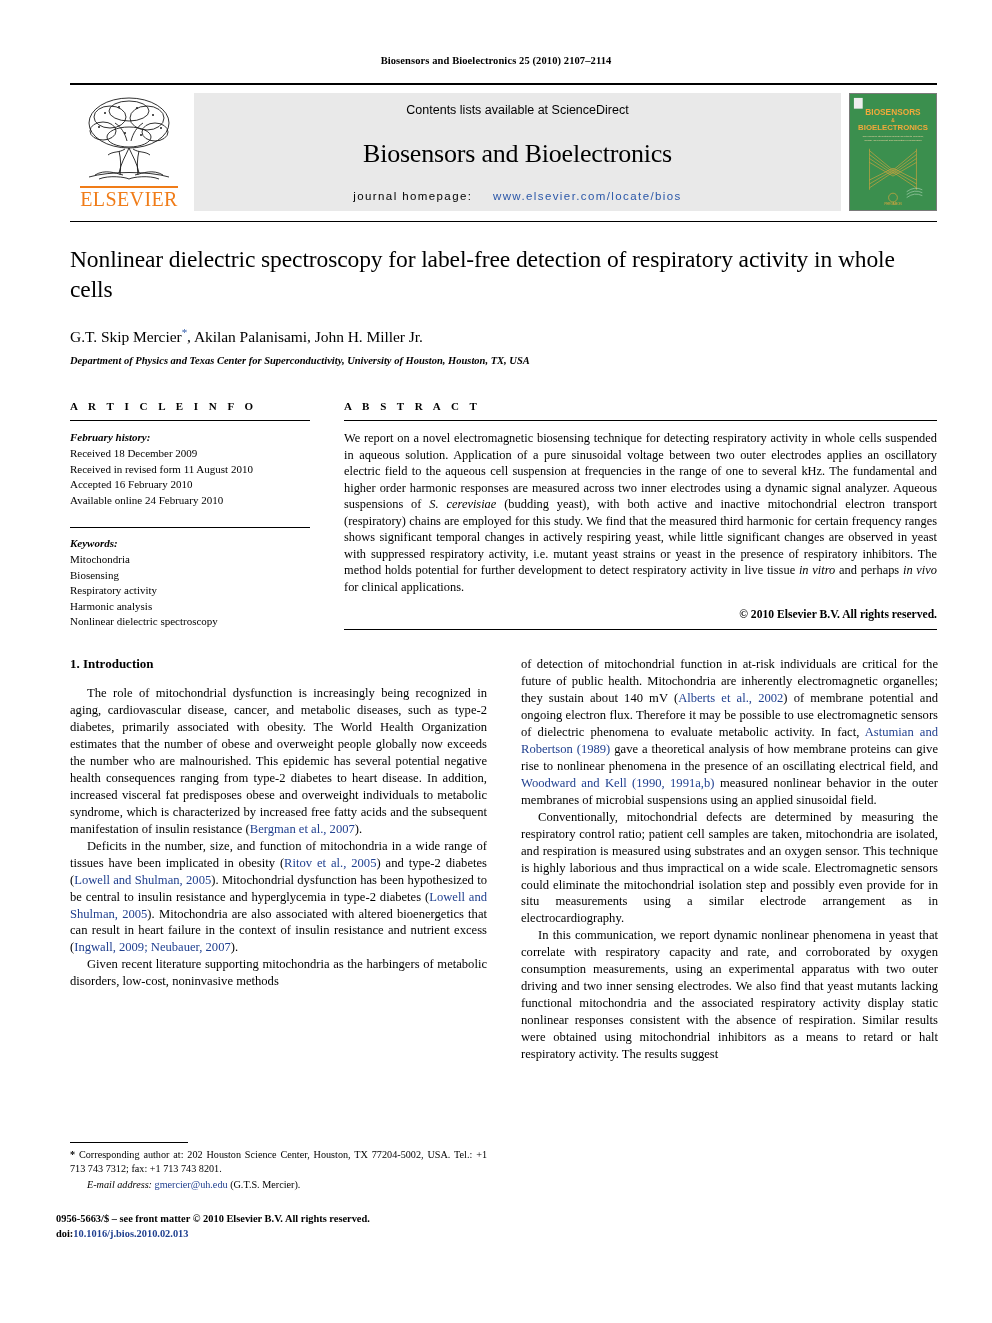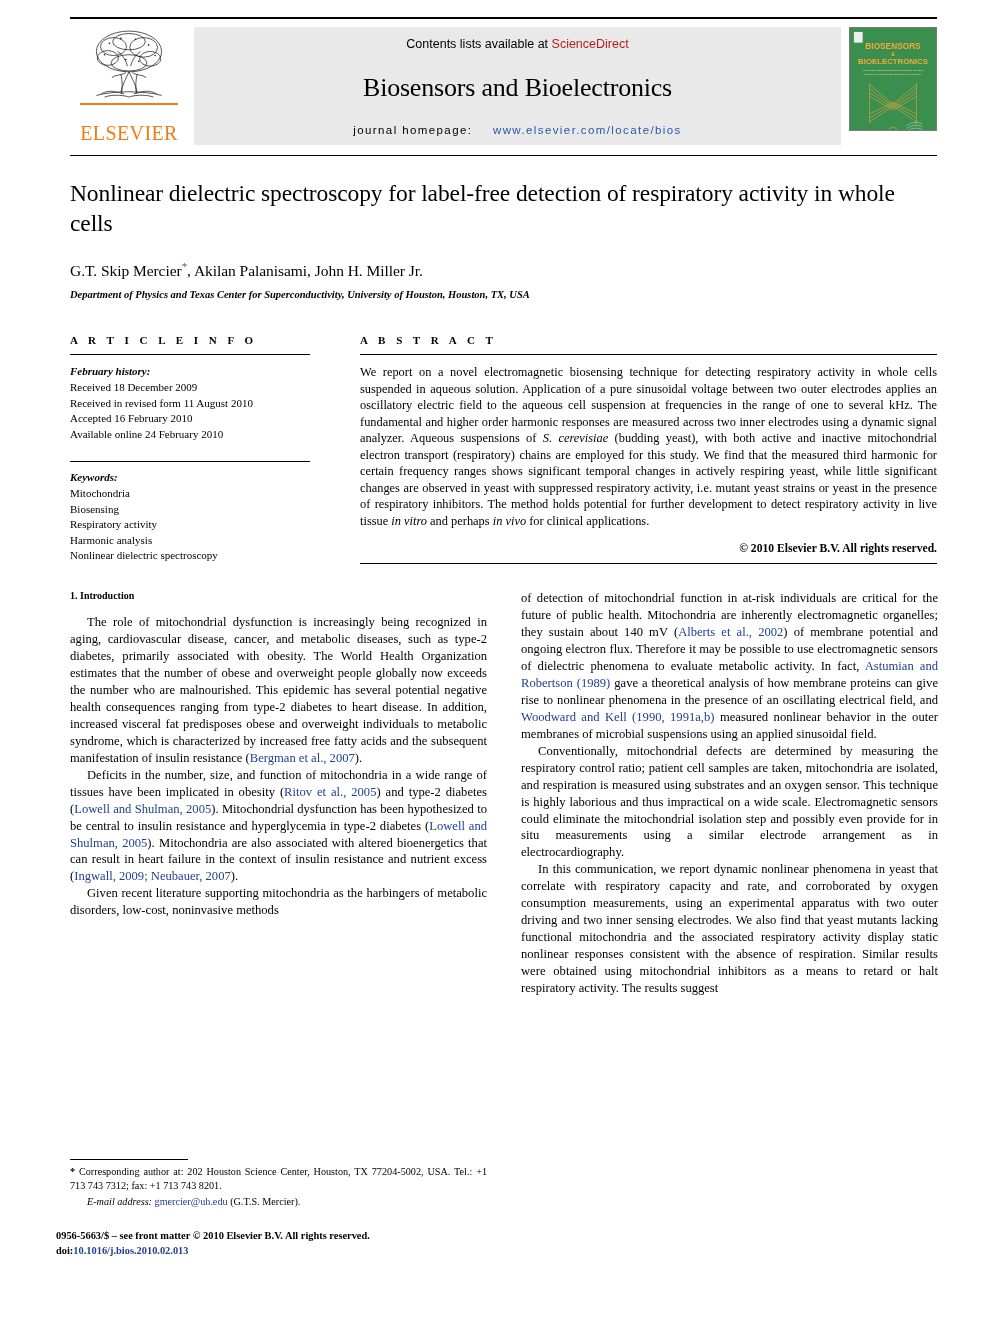--- a/index.html
+++ b/index.html
@@ -52,55 +52,55 @@
   }
   .tree-svg { display:block; }
   .elsevier-word {
     font-family: "Liberation Serif", serif;
     color: #f07c18;
     font-size: 20px;
     letter-spacing: 0.4px;
     font-weight: 400;
     line-height: 1;
     border-top: 2px solid #f07c18;
-    padding-top: 18px;
+    padding-top: 1px;
     margin-top: 1px;
   }
   .journal-band {
     flex: 1 1 auto;
     background: #e9e9e9;
     margin-left: 6px;
     margin-right: 8px;
     display: flex;
     flex-direction: column;
     align-items: center;
     justify-content: space-between;
     padding: 10px 0 9px 0;
   }
   .contents-line {
     font-size: 12.5px;
     font-family: "Liberation Sans", sans-serif;
   }
-  .sciencedirect { color: #b91c1c; }
+  .sciencedirect { color: #000000; }
   .journal-title {
     font-size: 26px;
     font-family: "Liberation Serif", serif;
     letter-spacing: -0.2px;
   }
   .homepage-line {
     font-size: 11.5px;
     font-family: "Liberation Sans", sans-serif;
     letter-spacing: 1.4px;
   }
   .homepage-url { color: #2b57a8; margin-left: 16px; }
 
   .cover-thumb {
     width: 88px;
     flex: 0 0 88px;
-    height: 104px;
+    height: 118px;
     background: #3b8f4e;
     border: 1px solid #7a7a7a;
     box-sizing: border-box;
     position: relative;
     overflow: hidden;
   }
   .cover-inner { position:absolute; inset:0; }
 
   
   .title-rule {
@@ -125,21 +125,21 @@
     font-size: 10.5px;
     font-style: italic;
     font-weight: bold;
     margin: 0;
   }
 
   
   .info-abstract {
     margin: 34px 55px 0 70px;
     display: flex;
-    gap: 50px;
+    gap: 34px;
   }
   .col-info { width: 240px; flex: 0 0 240px; }
   .col-abstract { flex: 1 1 auto; }
   .section-label {
     font-family: "Liberation Serif", serif;
     font-size: 11px;
     font-weight: bold;
     letter-spacing: 4px;
   }
   .hr-thick {
@@ -180,21 +180,21 @@
   }
 
   
   .body-cols {
     margin: 26px 55px 0 70px;
     display: flex;
     gap: 34px;
   }
   .bcol { width: 417px; flex: 0 0 417px; }
   h2.sec-title {
-    font-size: 10px;
+    font-size: 13px;
     font-weight: bold;
     margin: 0 0 13px 0;
     font-family: "Liberation Serif", serif;
   }
   p.body-p {
     font-size: 12.6px;
     line-height: 1.345;
     text-align: justify;
     margin: 0;
     text-indent: 17px;
@@ -235,20 +235,21 @@
     line-height: 1.42;
     font-weight: bold;
   }
   .doi-link { color: #1f3f8f; font-weight: bold; }
 </style>
 </head>
 <body>
 
 <div class="page">
 
+  <div class="running-head">Biosensors and Bioelectronics 25 (2010) 2107–2114</div>
 
   <div class="masthead">
 
     <div class="elsevier-logo">
       <svg class="tree-svg" width="108" height="92" viewBox="0 0 108 92">
         <g fill="none" stroke="#1a1a1a" stroke-width="0.9">
           <ellipse cx="54" cy="30" rx="40" ry="25"></ellipse>
           <ellipse cx="35" cy="24" rx="16" ry="11"></ellipse>
           <ellipse cx="72" cy="25" rx="17" ry="12"></ellipse>
           <ellipse cx="54" cy="18" rx="20" ry="10"></ellipse>

